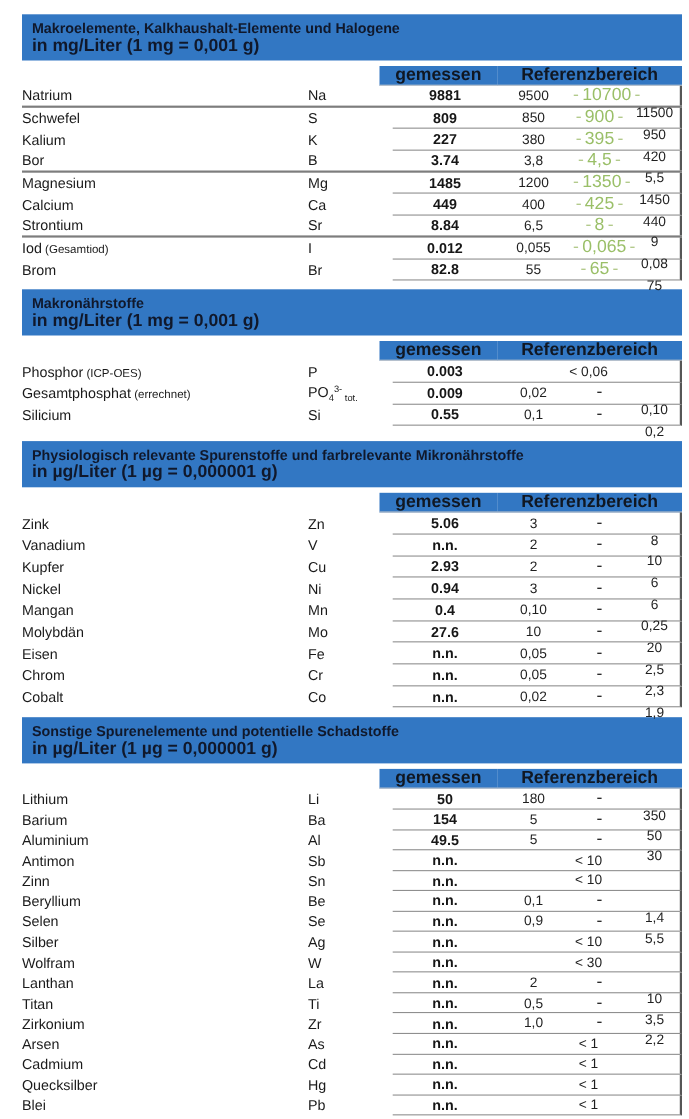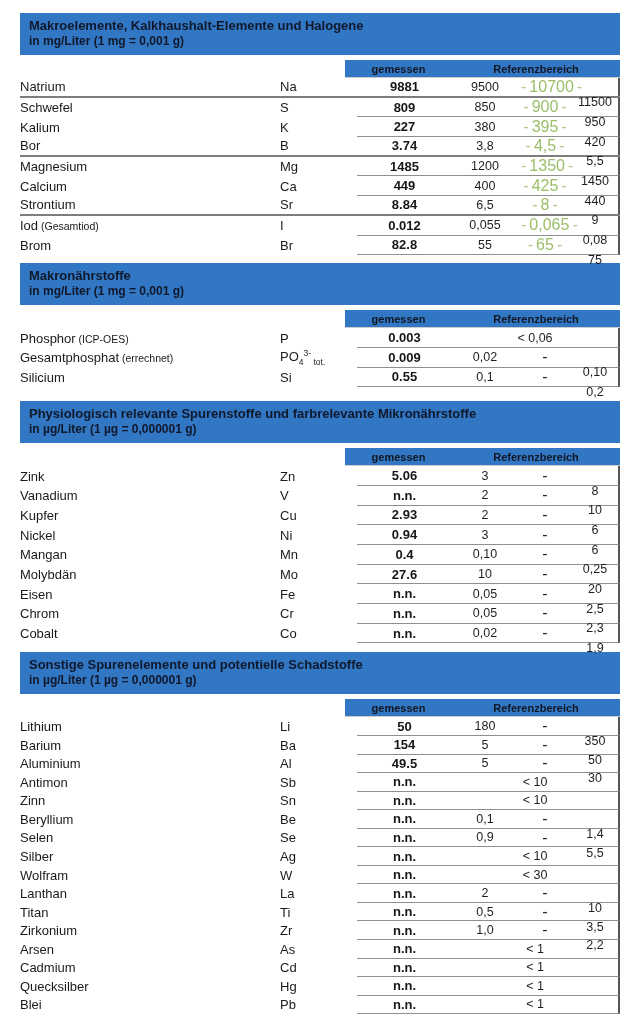--- a/index.html
+++ b/index.html
@@ -12,35 +12,35 @@
 
   
   .banner{
     background:var(--blue);
     color:var(--banner-text);
     padding:5px 8px 6px 9px;
     box-sizing:border-box;
     min-height:42px;
   }
   .banner-title{font-size:13px;font-weight:bold;line-height:16px;}
-  .banner-sub{font-size:12px;font-weight:bold;line-height:15px;}
+  .banner-sub{font-size:16px;font-weight:bold;line-height:15px;}
 
   
   .section{--rh:19.7px;}
   .section.s4{--rh:18.55px;}
   .sec2{margin-top:8px;}
   .sec3{margin-top:14px;}
   .sec4{margin-top:9px;}
 
   .thead{display:flex;margin-top:5px;height:18px;}
   .th-spacer{width:325px;}
   .th-measured,.th-ref{
     background:var(--blue);
     color:#101722;
-    font-size:11px;font-weight:bold;
+    font-size:16px;font-weight:bold;
     text-align:center;line-height:18px;
     border-bottom:1px solid #cccccc;
     box-sizing:border-box;
   }
   .th-measured{width:107px;}
   .th-ref{width:168px;}
 
   .row{display:flex;height:var(--rh);align-items:center;box-sizing:border-box;}
   .row.group-end{border-bottom:2px solid #7d7d7d;}
   .c-name{width:260px;font-size:13px;white-space:nowrap;overflow:hidden;}

